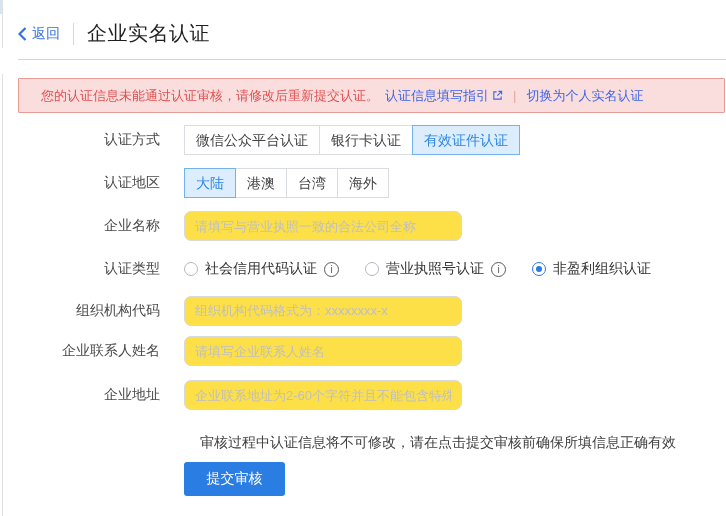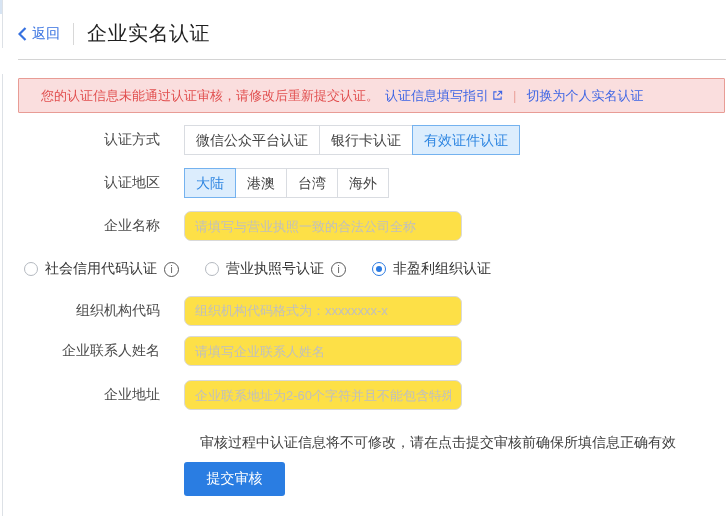--- a/index.html
+++ b/index.html
@@ -153,20 +153,21 @@
   </div>
 
   <div class="row r-name">
     <span class="row-label">企业名称</span>
     <span class="row-ctl">
       <input class="tinput" type="text" placeholder="请填写与营业执照一致的合法公司全称" style="">
     </span>
   </div>
 
   <div class="row r-type">
+    <span class="row-label">认证类型</span>
     <span class="row-ctl radio-group">
       <span class="radio">
         <span class="rdot"></span>
         <span class="rlabel">社会信用代码认证</span>
         <span class="info-icon">i</span>
       </span>
       <span class="radio">
         <span class="rdot"></span>
         <span class="rlabel">营业执照号认证</span>
         <span class="info-icon">i</span>

